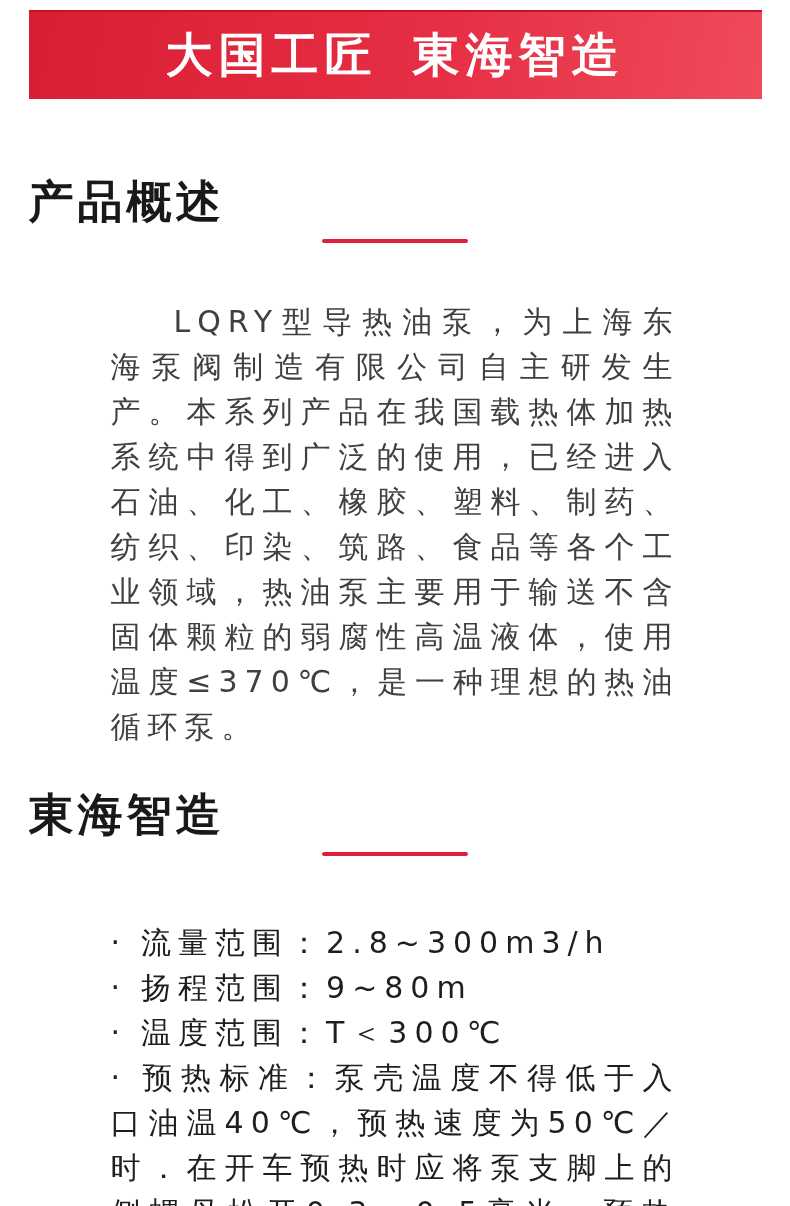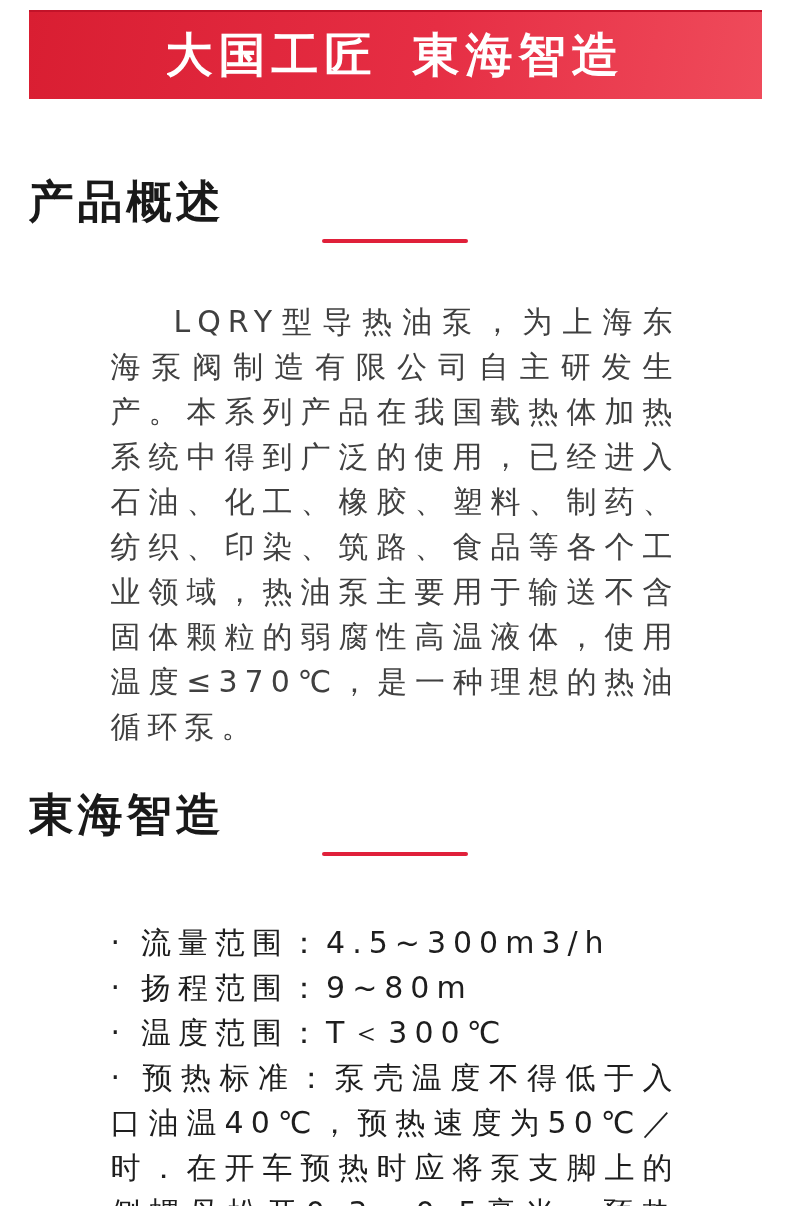--- a/index.html
+++ b/index.html
@@ -100,20 +100,20 @@
     <h2 class="section-title">产品概述</h2>
     <div class="title-underline"></div>
     <p class="overview-paragraph">LQRY型导热油泵，为上海东海泵阀制造有限公司自主研发生产。本系列产品在我国载热体加热系统中得到广泛的使用，已经进入石油、化工、橡胶、塑料、制药、纺织、印染、筑路、食品等各个工业领域，热油泵主要用于输送不含固体颗粒的弱腐性高温液体，使用温度≤370℃，是一种理想的热油循环泵。</p>
   </section>
 
   <section class="section-conditions">
     <h2 class="section-title">東海智造</h2>
     <div class="title-underline"></div>
 
     <ul class="conditions-list">
-      <li><span class="bullet">·</span><span>流量范围：4.5~300m3/h</span></li>
+      <li><span class="bullet">·</span><span>流量范围：2.8~300m3/h</span></li>
       <li><span class="bullet">·</span><span>扬程范围：9~80m</span></li>
       <li><span class="bullet">·</span><span>温度范围：T＜300℃</span></li>
       <li><span class="bullet">·</span><span>预热标准：泵壳温度不得低于入口油温40℃，预热速度为50℃／时．在开车预热时应将泵支脚上的侧螺母松开0.3～0.5毫米．预热完毕应拧紧。</span></li>
     </ul>
   </section>
 
 </div>
 
 </body></html>

